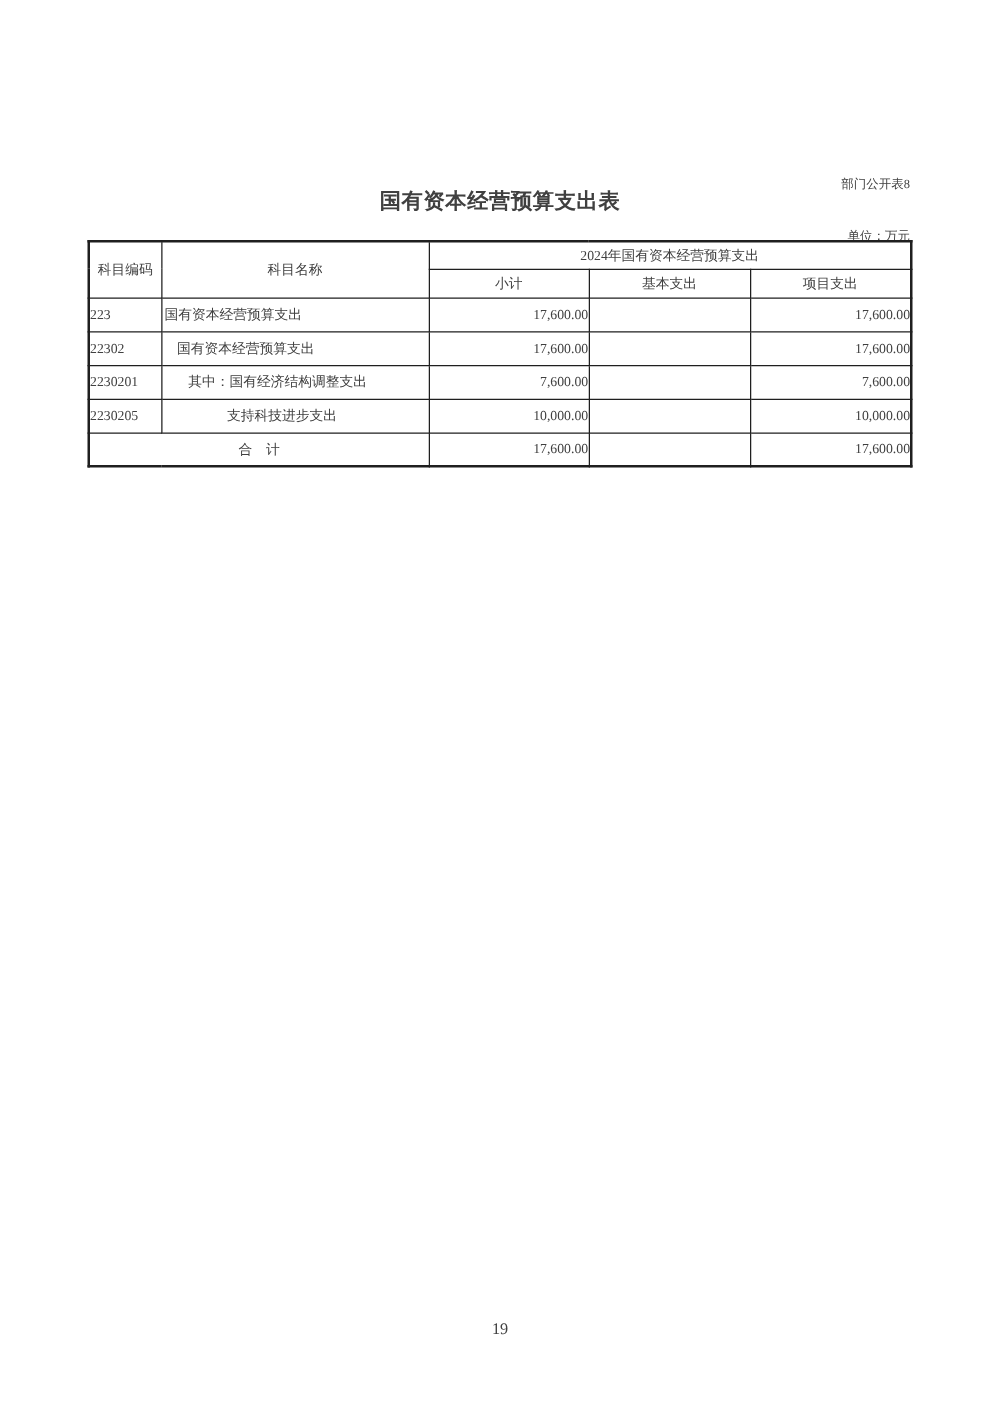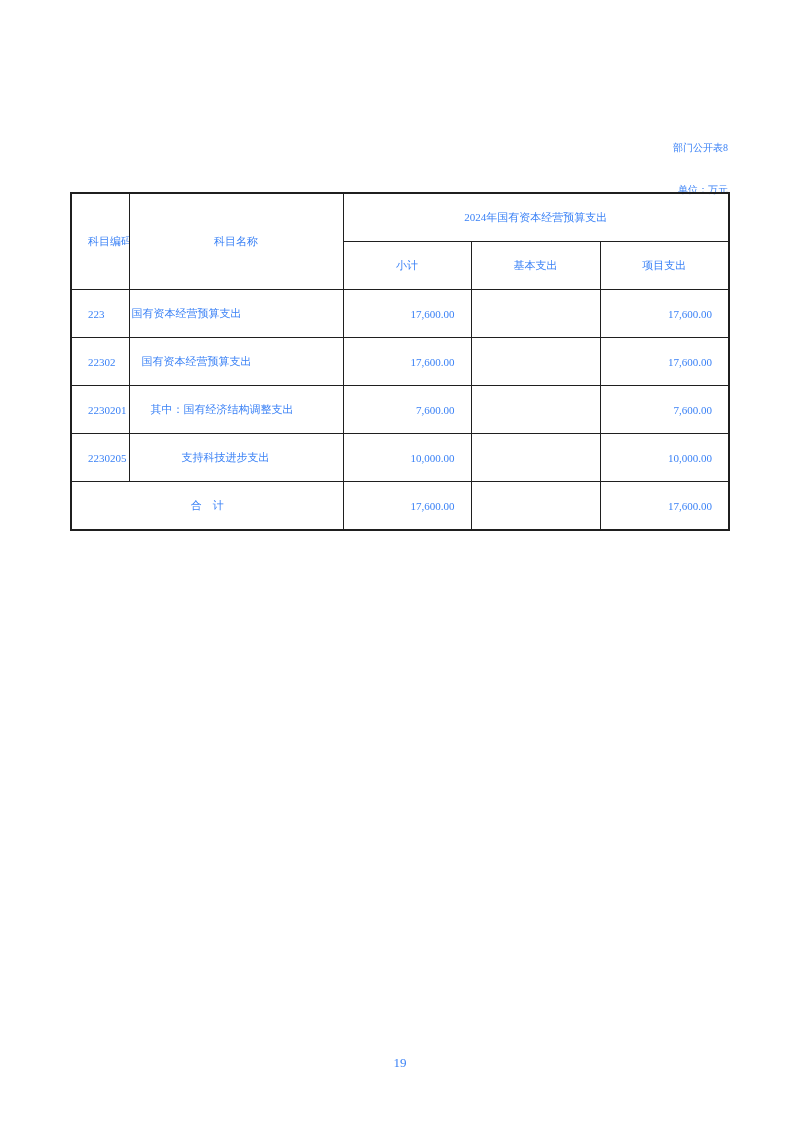--- a/index.html
+++ b/index.html
@@ -6,21 +6,21 @@
     margin: 0;
     padding: 0;
     background: #ffffff;
   }
   .page {
     position: relative;
     width: 800px;
     height: 1131px;
     background: #ffffff;
     font-family: "Liberation Serif", "DejaVu Serif", serif;
-    color: #3b82f6;
+    color: #404040;
     overflow: hidden;
   }
   .corner-label {
     position: absolute;
     top: 142px;
     right: 72px;
     font-size: 10px;
     line-height: 12px;
   }
   .doc-title {
@@ -50,21 +50,21 @@
     width: 658px;
     border-collapse: collapse;
     table-layout: fixed;
     border: 2px solid #1f1f1f;
   }
   table.budget th,
   table.budget td {
     border: 1px solid #1f1f1f;
     font-size: 11px;
     font-weight: normal;
-    padding: 16px;
+    padding: 0;
     overflow: hidden;
     white-space: nowrap;
   }
   table.budget thead tr.h1 { height: 22px; }
   table.budget thead tr.h2 { height: 23px; }
   table.budget tbody tr { height: 27px; }
   th { text-align: center; }
   td.code {
     text-align: left;
     padding-left: 3px;
@@ -89,20 +89,21 @@
     margin-top: 28px;
   }
 </style>
 </head>
 <body>
 
 <div class="page">
 
   <div class="corner-label">部门公开表8</div>
 
+  <h1 class="doc-title">国有资本经营预算支出表</h1>
 
   <div class="unit-label">单位：万元</div>
 
   <table class="budget">
     <colgroup>
       <col style="width:58px">
       <col style="width:214px">
       <col style="width:128px">
       <col style="width:129px">
       <col style="width:129px">

